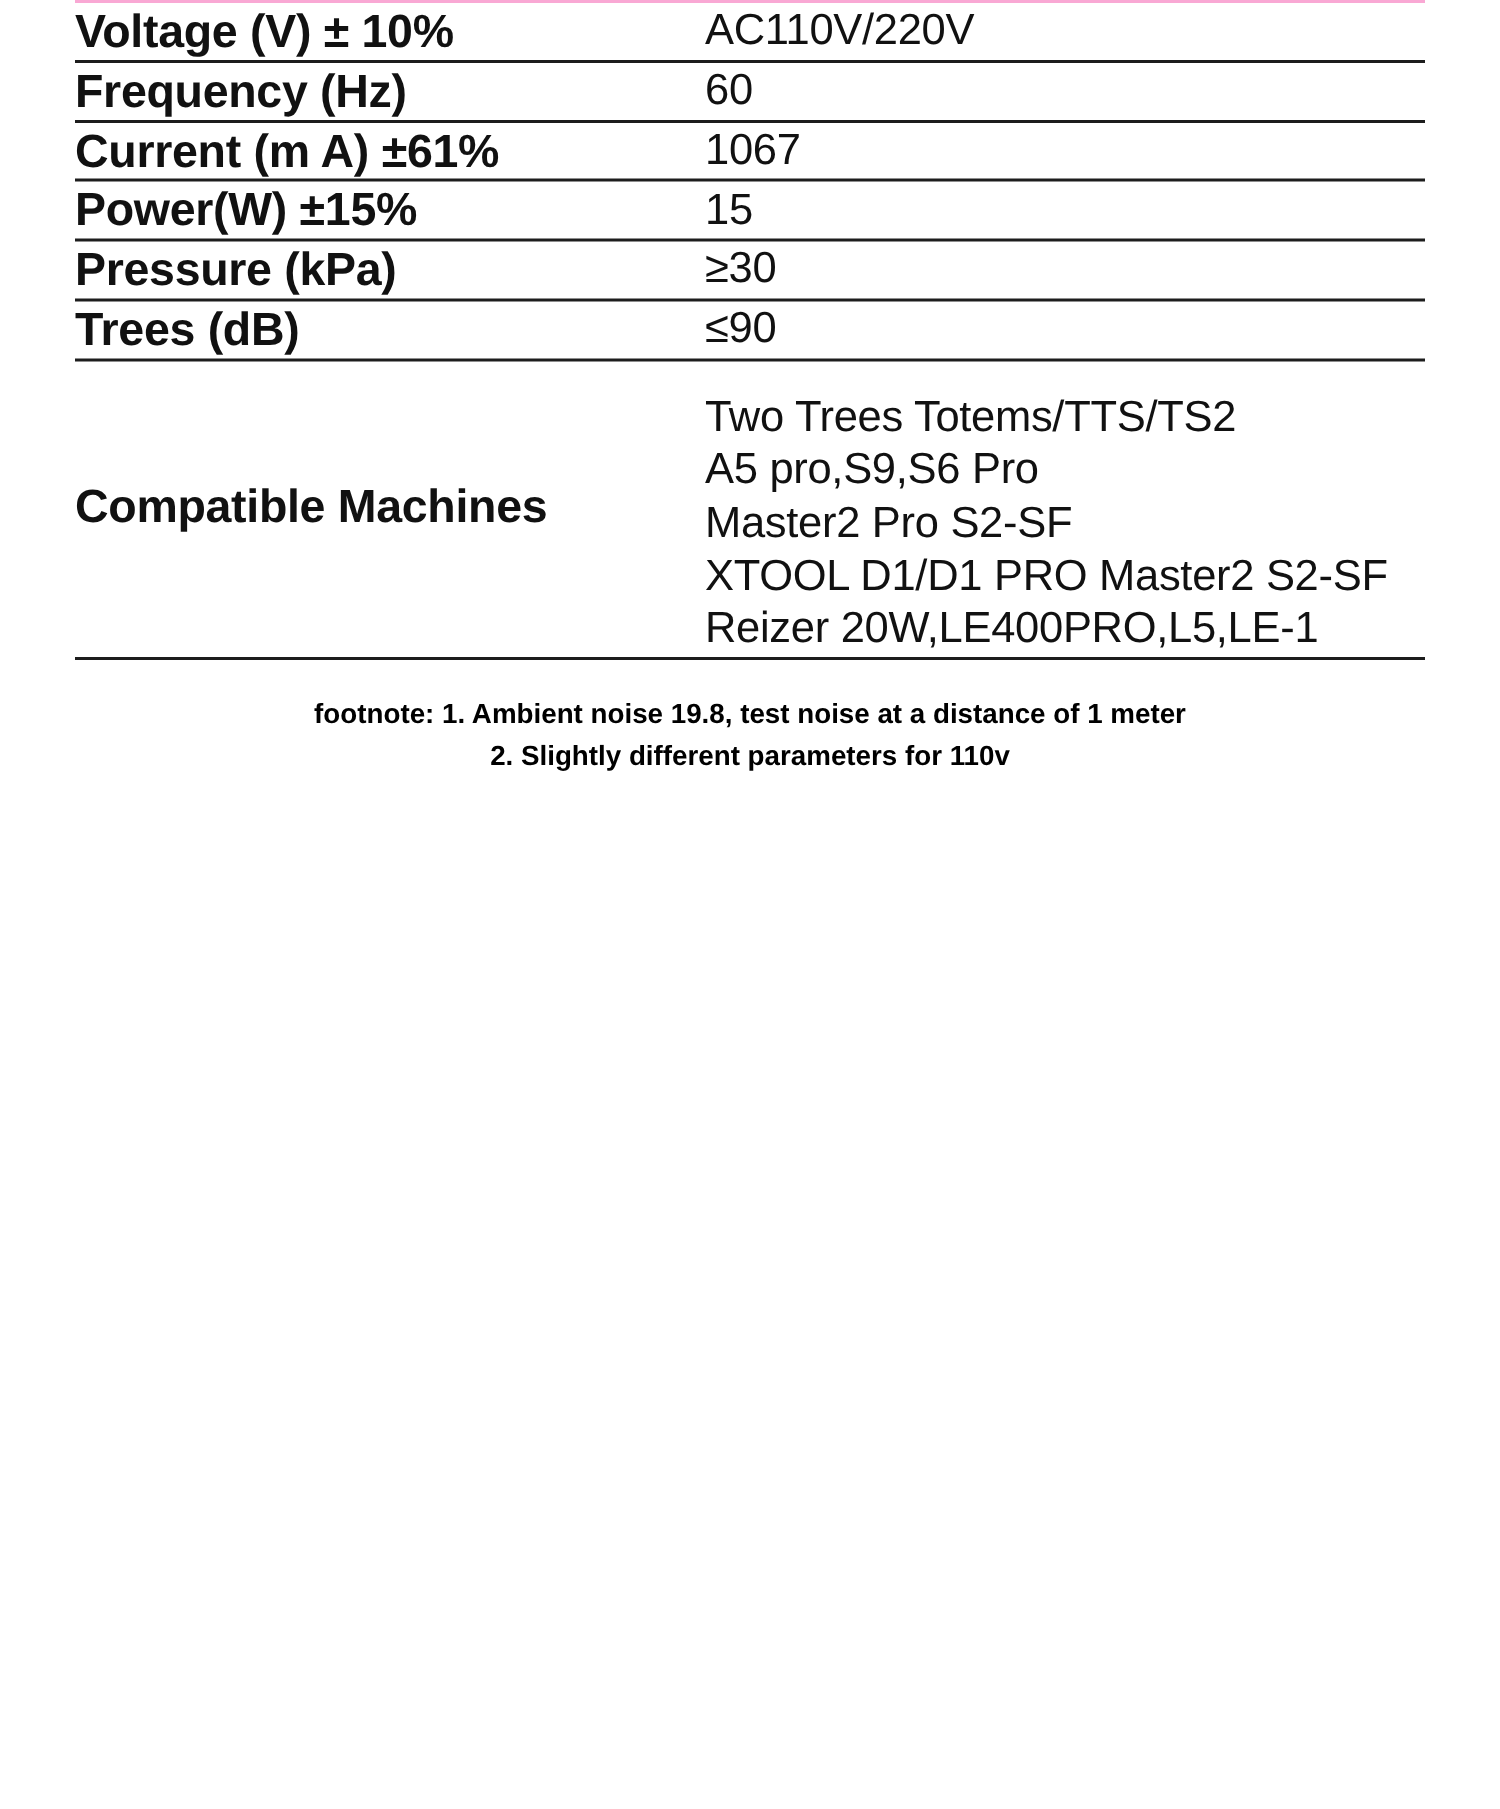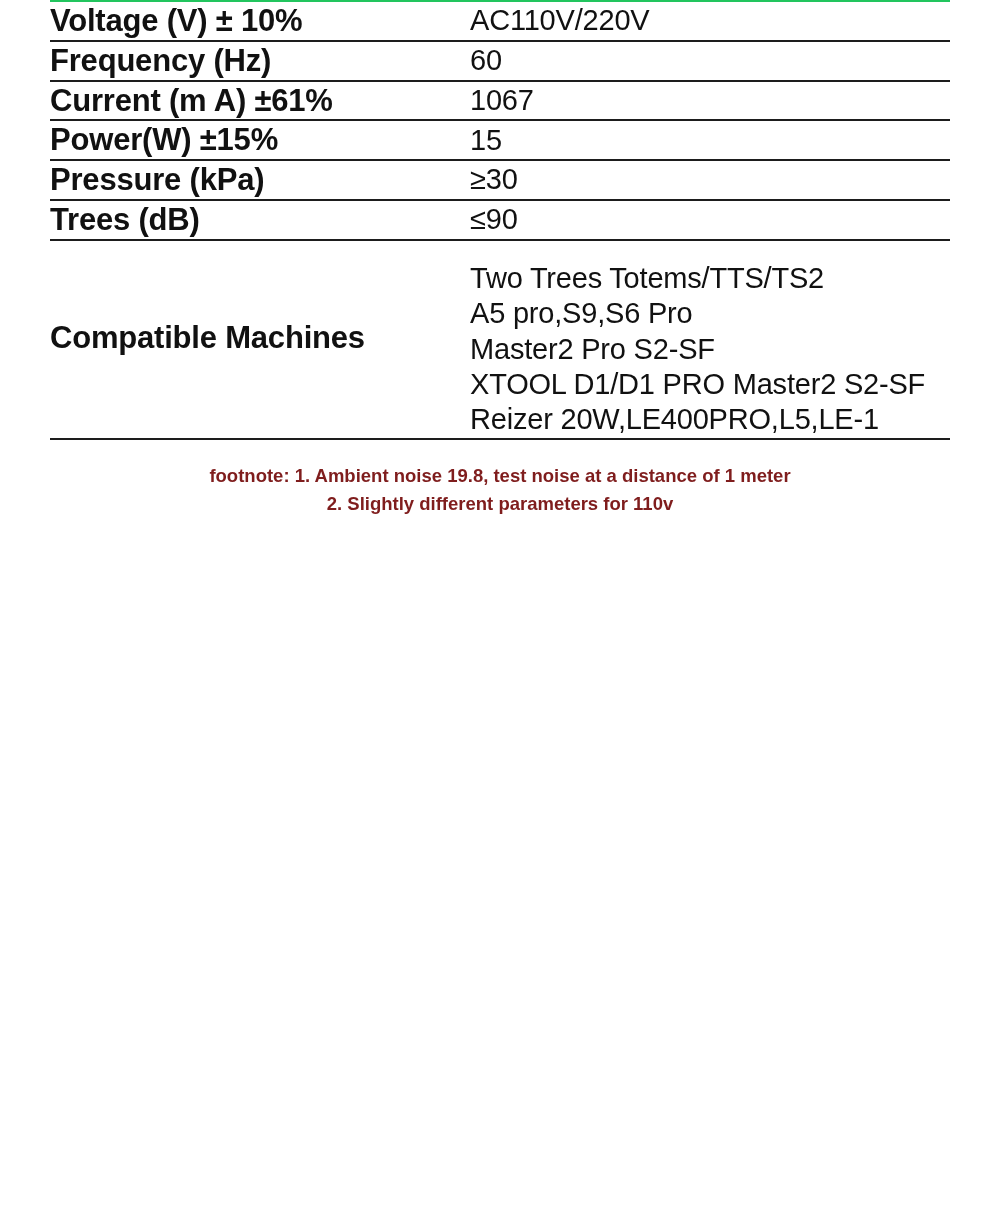--- a/index.html
+++ b/index.html
@@ -33,21 +33,21 @@
   }
   .spec-table {
     width: 900px;
     border-collapse: collapse;
     table-layout: fixed;
   }
   .spec-table tr {
     border-bottom: 2px solid #1d1d1d;
   }
   .spec-table tr.first-row {
-    border-top: 2px solid #22c55e;
+    border-top: 2px solid #f9a8d4;
     margin-left: 12px;
   }
   .spec-table td {
     padding: 0;
     vertical-align: middle;
   }
   .label-cell {
     width: 420px;
     font-size: 31px;
     font-weight: bold;
@@ -74,21 +74,21 @@
     padding-bottom: 22px;
     margin-left: 36px;
   }
   .row-tall .value-cell {
     padding-top: 20px;
   }
   .footnotes {
     width: 900px;
     margin-top: 22px;
     text-align: center;
-    color: #7f1d1d;
+    color: #000000;
     font-size: 18.5px;
     font-weight: bold;
     line-height: 1.55;
   }
   .footnotes .fn {
     display: block;
   }
 </style>
 </head>
 <body>

